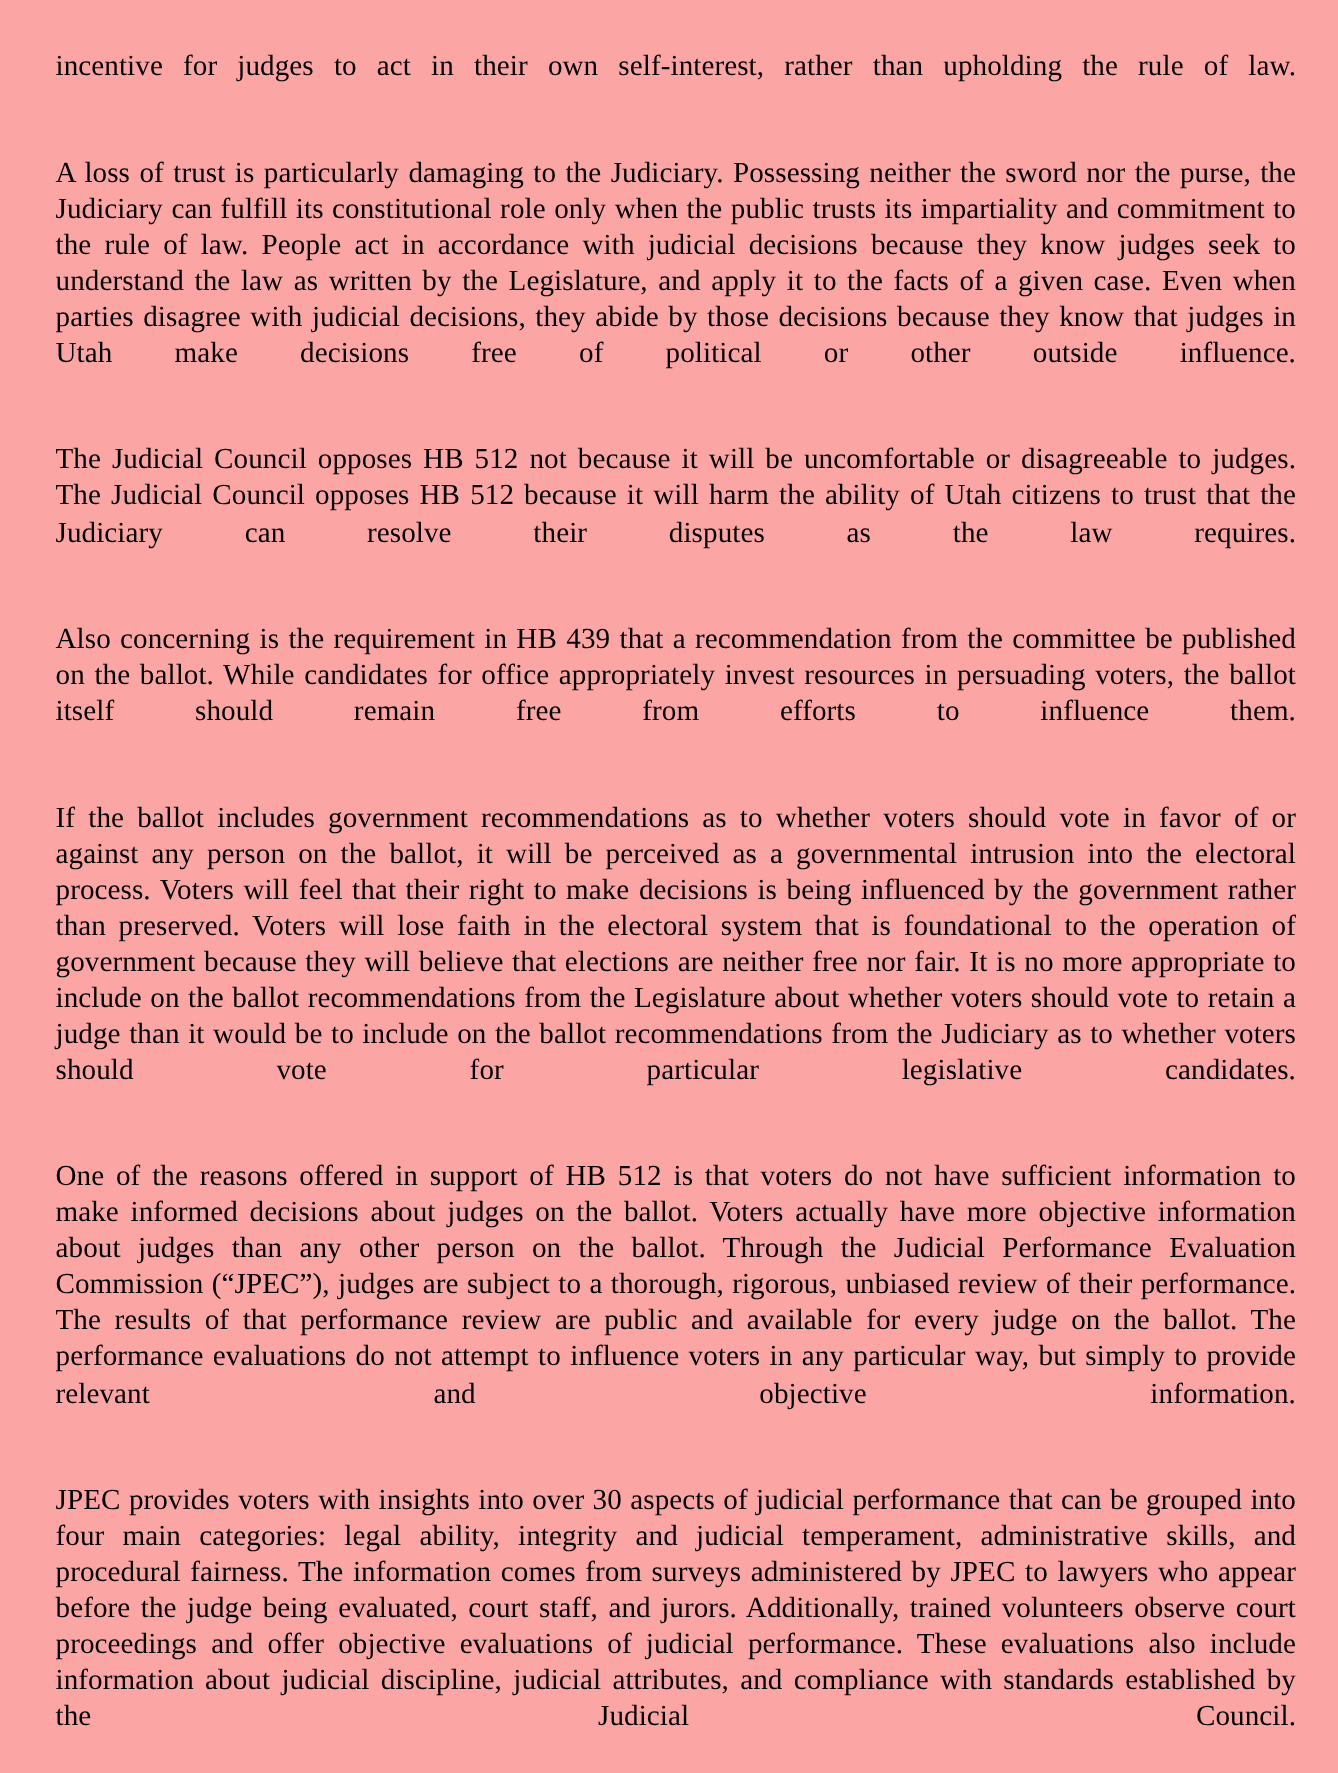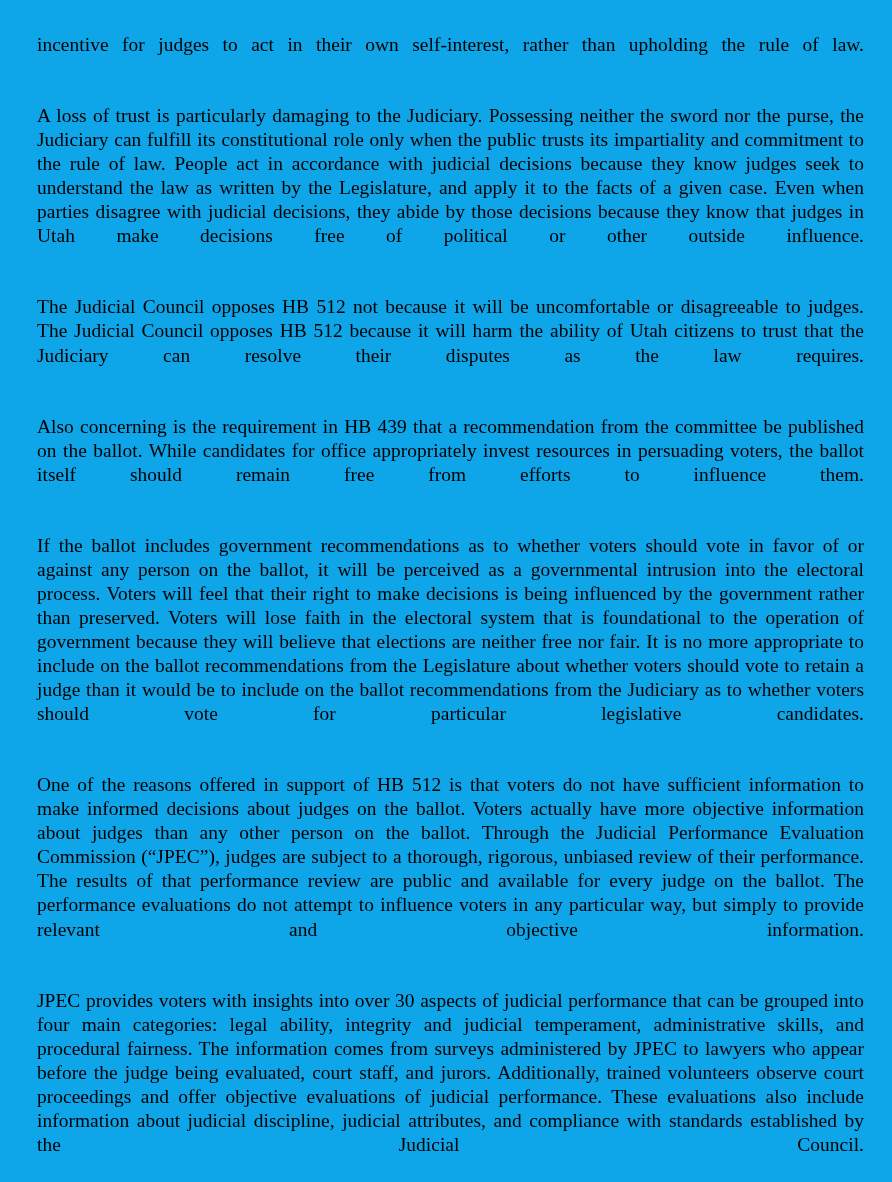--- a/index.html
+++ b/index.html
@@ -13,21 +13,21 @@
     height: 1182px;
     overflow: hidden;
     font-family: "Liberation Serif", "DejaVu Serif", serif;
     color: #000000;
     -webkit-font-smoothing: antialiased;
   }
   #page {
     position: relative;
     width: 892px;
     height: 1182px;
-    background: #0ea5e9;
+    background: #fca5a5;
     box-sizing: border-box;
     padding: 33px 29px 0 37px;
   }
   #body-text {
     width: 827px;
   }
   p.para {
     margin: 0 0 23px 0;
     font-size: 19.4px;
     line-height: 24.05px;

